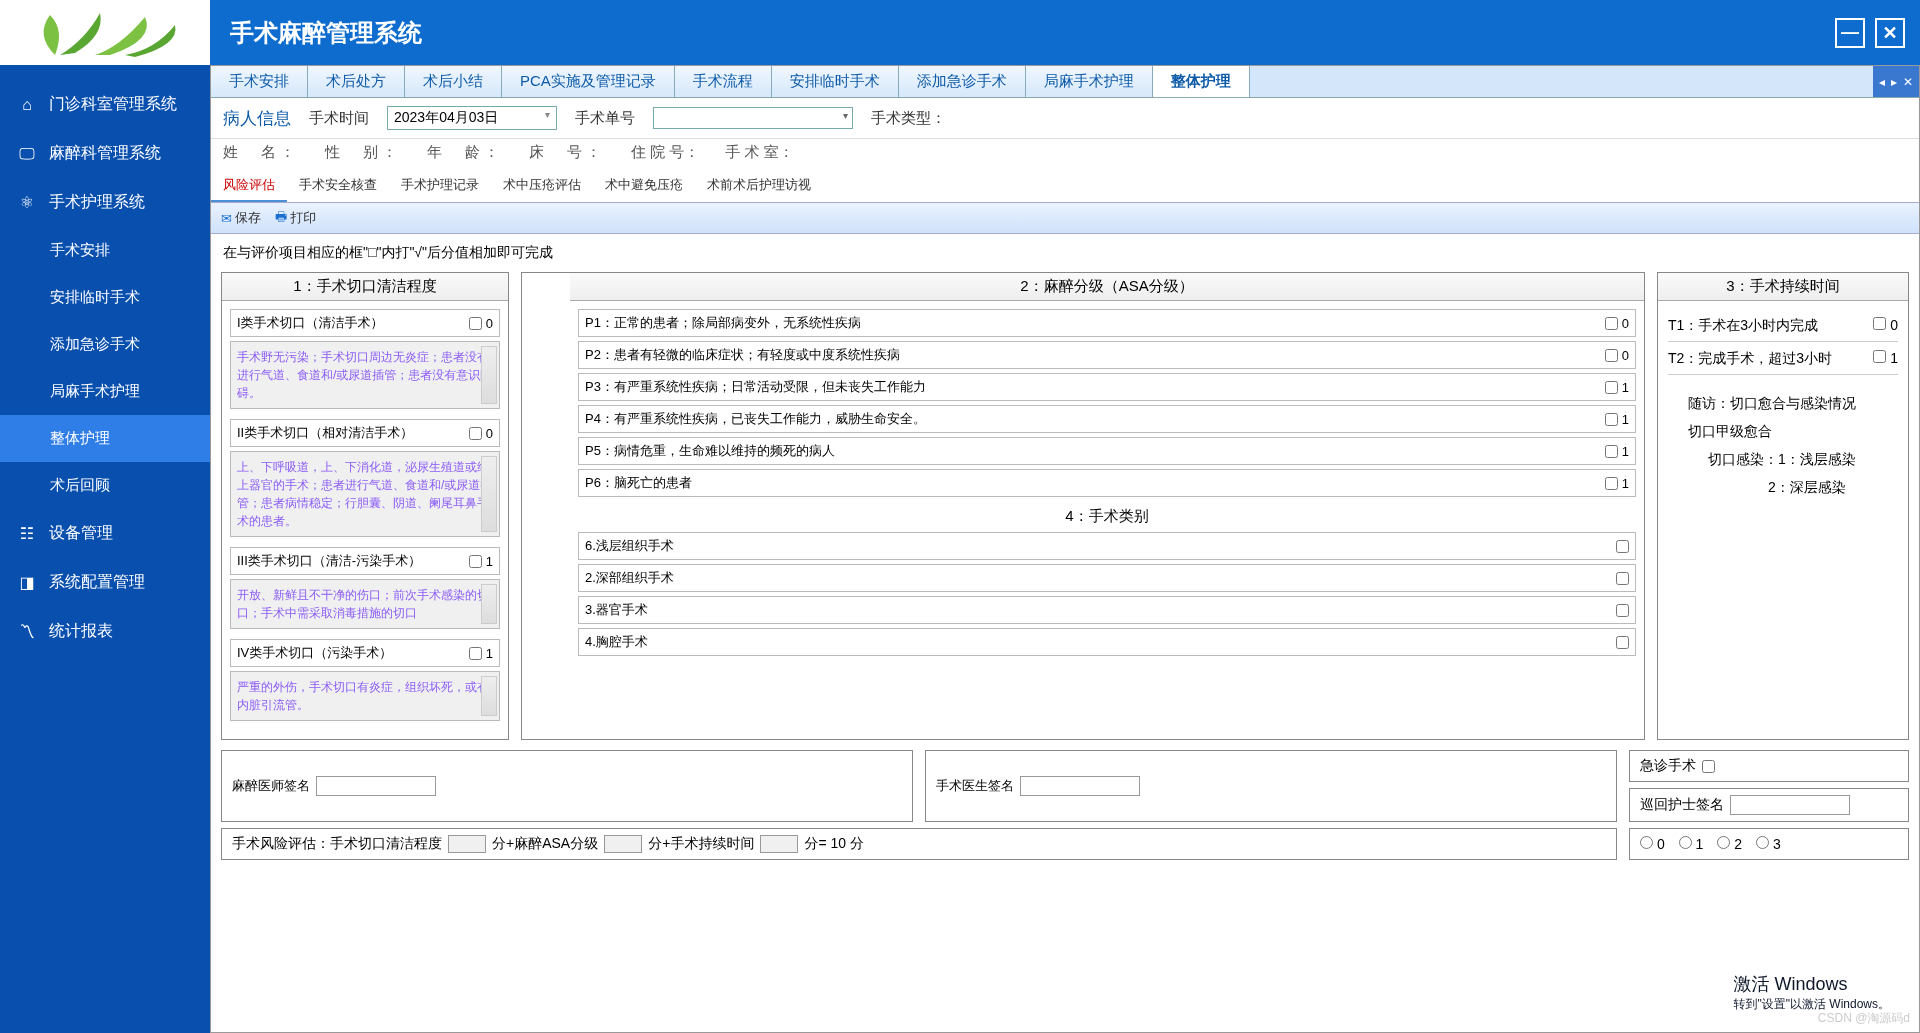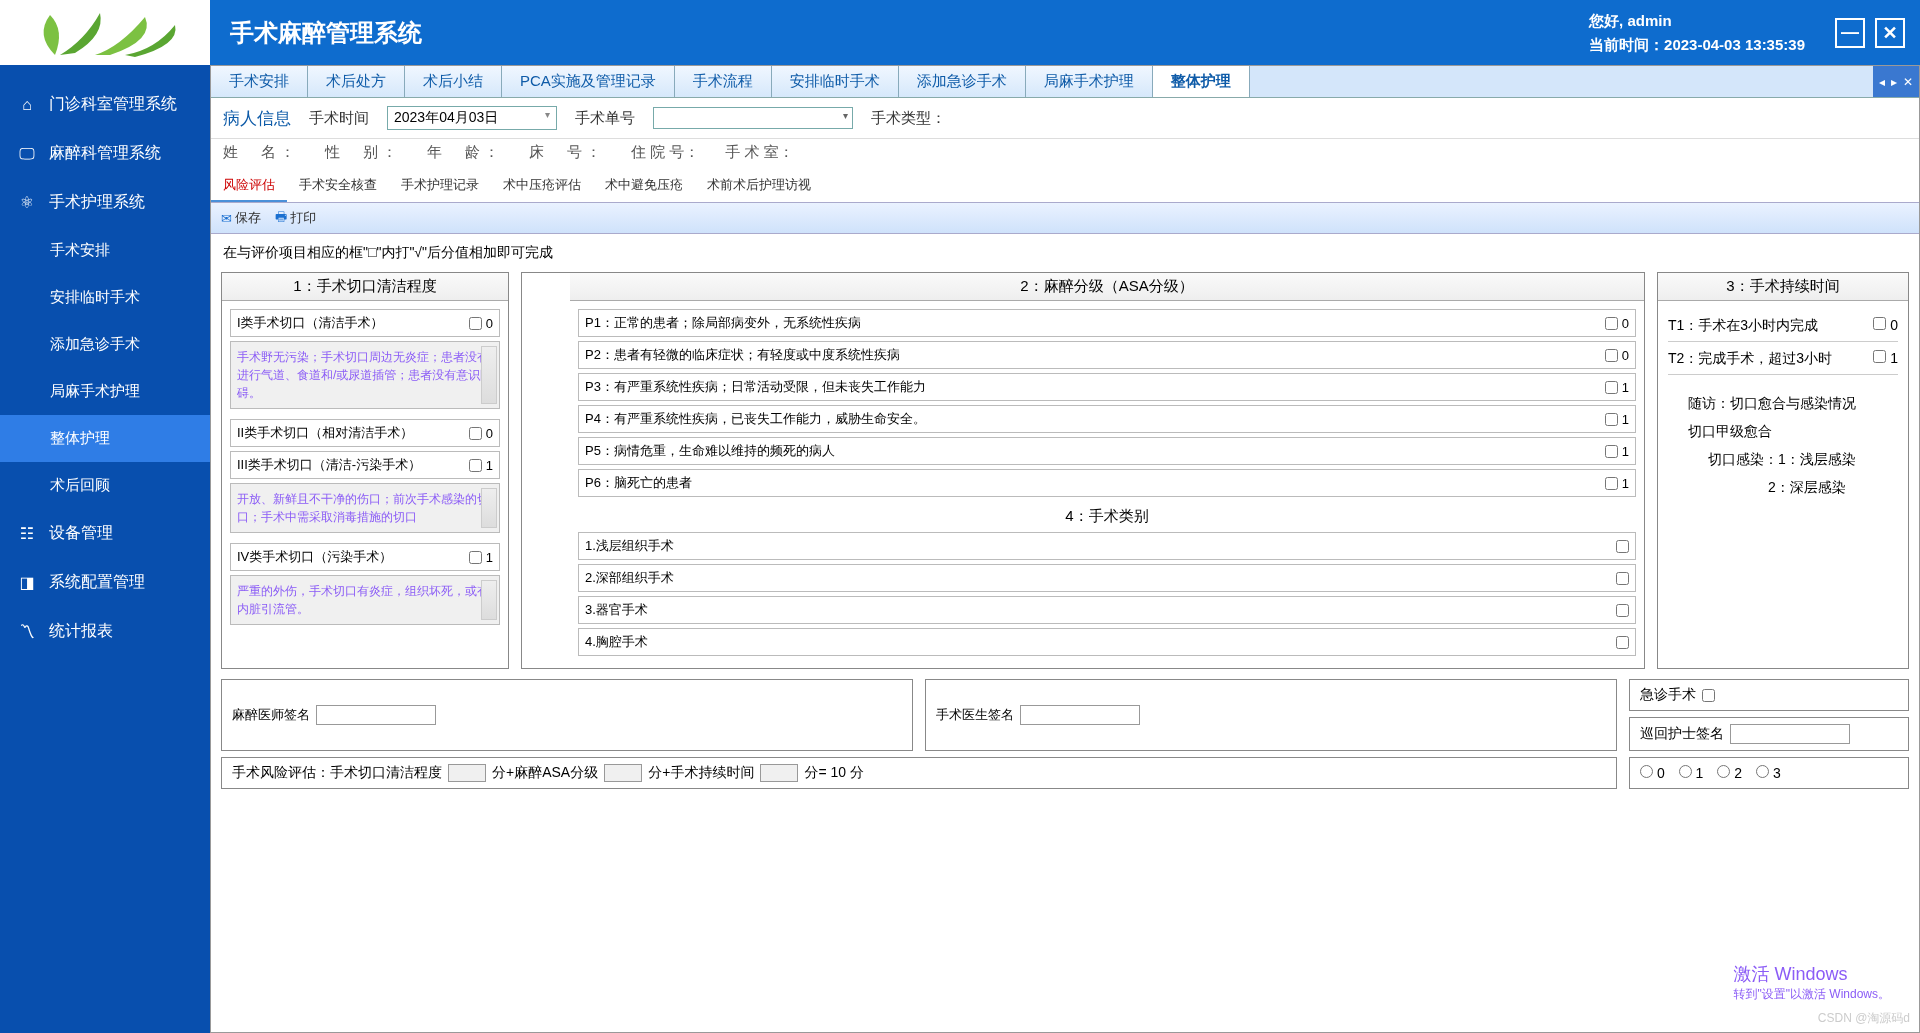--- a/index.html
+++ b/index.html
@@ -60,41 +60,37 @@
 .sig-row { border: 1px solid #888; padding: 6px 10px; margin-top: 10px; display: flex; align-items: center; gap: 6px; font-size: 14px; }
 .sig-input { border: 1px solid #999; width: 120px; height: 20px; }
 .bottom-sig { display: flex; gap: 12px; margin-top: 10px; }
 .bottom-sig .col { flex: 1; border: 1px solid #888; padding: 6px 10px; display: flex; align-items: center; gap: 6px; }
 .summary-row { display: flex; gap: 12px; margin-top: 6px; }
 .summary-row .scol { border: 1px solid #888; padding: 6px 10px; display: flex; align-items: center; gap: 6px; font-size: 14px; }
 .summary-row .scol:first-child { flex: 1; }
 .summary-row .scol:last-child { width: 280px; }
 .sm-input { border: 1px solid #999; background: #f0f0f0; width: 38px; height: 18px; }
 .radio-g { display: flex; gap: 14px; align-items: center; }
-.watermark { position: absolute; right: 30px; bottom: 30px; color: #8b5cf6; font-size: 18px; text-align: left; pointer-events: none; }
+.watermark { position: absolute; right: 30px; bottom: 20px; color: #0f172a; font-size: 18px; text-align: left; pointer-events: none; }
 .watermark .sm { font-size: 12px; }
 .csdn { position: absolute; right: 10px; bottom: 6px; color: #ccc; font-size: 12px; }
 </style>
 </head>
 <body>
 
 <div class="header">
   <div class="logo">
     <svg viewBox="0 0 160 55">
         <path d="M30 50 Q10 30 25 10 Q40 25 30 50" fill="#7cc142"></path>
         <path d="M35 50 Q60 35 75 8 Q80 30 50 48" fill="#5aa632"></path>
         <path d="M70 50 Q95 42 120 12 Q130 35 85 50" fill="#7cc142"></path>
         <path d="M100 50 Q130 45 150 20 Q155 40 110 52" fill="#5aa632"></path>
       </svg>
   </div>
   <div class="app-title">手术麻醉管理系统</div>
-  <div class="header-right">
-    <div><b>您好, admin</b></div>
-    <div><b><span>当前时间：</span><span>2023-04-03 13:35:39</span></b></div>
-  </div>
   <div class="win-buttons">
     <div class="win-btn">—</div>
     <div class="win-btn">✕</div>
   </div>
 </div>
 
 <div class="main">
   <div class="sidebar">
     <div class="side-item">
         <span class="icon">⌂</span>
@@ -192,20 +188,21 @@
           <div class="panel-body" id="p1body">
               <div class="item-row">
                 <span>I类手术切口（清洁手术）</span>
                 <span class="v"><input type="checkbox" class="chk" style=""> 0</span>
               </div>
               <div class="desc-box">手术野无污染；手术切口周边无炎症；患者没有进行气道、食道和/或尿道插管；患者没有意识障碍。</div>
               <div class="item-row">
                 <span>II类手术切口（相对清洁手术）</span>
                 <span class="v"><input type="checkbox" class="chk" style=""> 0</span>
               </div>
+              <div class="desc-box">上、下呼吸道，上、下消化道，泌尿生殖道或经上器官的手术；患者进行气道、食道和/或尿道插管；患者病情稳定；行胆囊、阴道、阑尾耳鼻手术的患者。</div>
               <div class="item-row">
                 <span>III类手术切口（清洁-污染手术）</span>
                 <span class="v"><input type="checkbox" class="chk" style=""> 1</span>
               </div>
               <div class="desc-box">开放、新鲜且不干净的伤口；前次手术感染的切口；手术中需采取消毒措施的切口</div>
               <div class="item-row">
                 <span>IV类手术切口（污染手术）</span>
                 <span class="v"><input type="checkbox" class="chk" style=""> 1</span>
               </div>
               <div class="desc-box">严重的外伤，手术切口有炎症，组织坏死，或有内脏引流管。</div>
@@ -236,21 +233,21 @@
                   <span class="v"><input type="checkbox" class="chk" style=""> 1</span>
                 </div>
                 <div class="item-row">
                   <span>P6：脑死亡的患者</span>
                   <span class="v"><input type="checkbox" class="chk" style=""> 1</span>
                 </div>
               </div>
             <div class="sec-title">4：手术类别</div>
             <div id="p2cats">
                 <div class="item-row">
-                  <span>1.浅层组织手术</span>
+                  <span>6.浅层组织手术</span>
                   <span class="v">
                     <input type="checkbox" class="chk" style="">
                   </span>
                 </div>
                 <div class="item-row">
                   <span>2.深部组织手术</span>
                   <span class="v">
                     <input type="checkbox" class="chk" style="">
                   </span>
                 </div>

